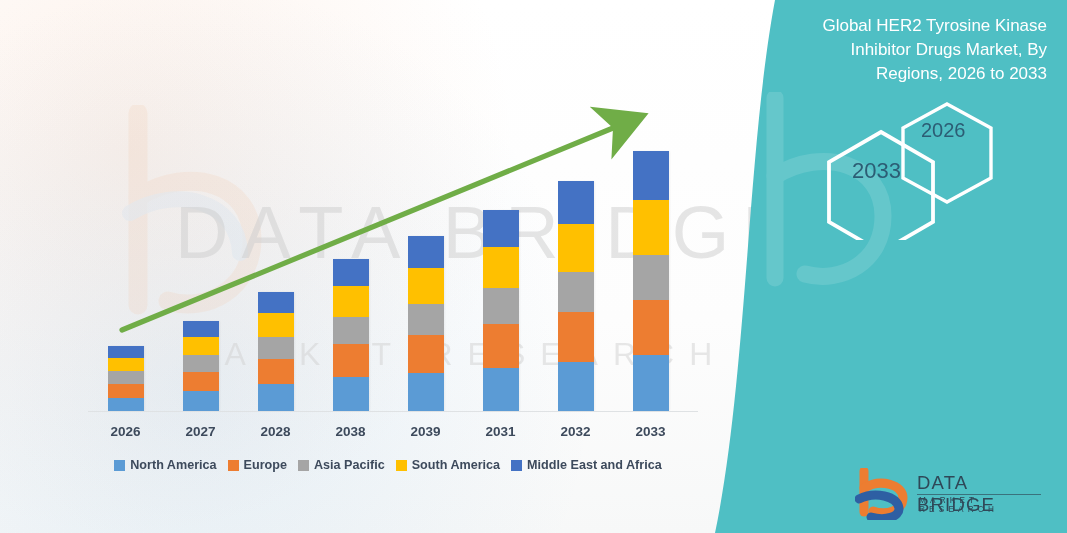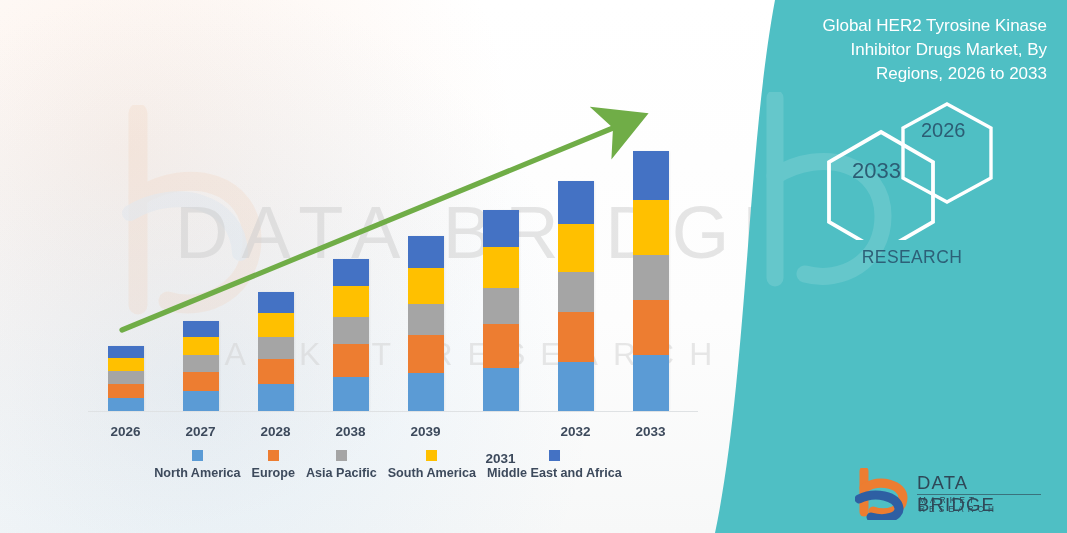--- a/index.html
+++ b/index.html
@@ -37,21 +37,21 @@
   .bars{position:absolute;left:88px;top:110px;width:600px;height:301px;}
 
   .xlabels{position:absolute;left:88px;top:424px;width:600px;height:20px;}
   .xlab{position:absolute;width:60px;text-align:center;font-size:13.5px;font-weight:bold;color:#3d4a5c;}
 
   .arrow{position:absolute;left:80px;top:100px;width:620px;height:250px;pointer-events:none;}
 
   
   .legend{position:absolute;left:88px;top:455px;width:600px;height:20px;
     display:flex;align-items:center;justify-content:center;gap:11px;}
-  .lg-item{display:flex;align-items:center;gap:5px;flex-direction:column;}
+  .lg-item{display:flex;align-items:center;gap:5px;}
   .lg-sw{width:11px;height:11px;display:block;}
   .lg-tx{font-size:12.6px;font-weight:bold;color:#3d4a5c;white-space:nowrap;}
 
   
   .footer{position:absolute;left:0;top:505px;width:720px;height:22px;}
   .foot-l{position:absolute;left:84px;top:0;font-size:9.3px;color:#5a5a5a;
     font-family:"Liberation Serif",serif;white-space:nowrap;}
   .foot-r{position:absolute;left:428px;top:0;font-size:9.3px;color:#5a5a5a;
     font-family:"Liberation Serif",serif;white-space:nowrap;}
 
@@ -148,21 +148,21 @@
         <div class="seg" style="background: rgb(91, 155, 213); height: 21.5385%;"></div>
       </div>
     </div>
   <div class="axis-line"></div>
   <div class="xlabels" id="xlabels">
       <div class="xlab" style="left: 7.5px;">2026</div>
       <div class="xlab" style="left: 82.5px;">2027</div>
       <div class="xlab" style="left: 157.5px;">2028</div>
       <div class="xlab" style="left: 232.5px;">2038</div>
       <div class="xlab" style="left: 307.5px;">2039</div>
-      <div class="xlab" style="left: 382.5px; margin-top: 27px;">2031</div>
+      <div class="xlab" style="left: 382.5px;">2031</div>
       <div class="xlab" style="left: 457.5px;">2032</div>
       <div class="xlab" style="left: 532.5px;">2033</div>
     </div>
 
   <svg class="arrow" viewBox="0 0 620 250">
     <defs>
       <marker id="ah" markerWidth="11" markerHeight="11" refX="2.6" refY="5.5" orient="auto">
         <path d="M0,0 L10,5.5 L0,11 L2.6,5.5 Z" fill="#70AD47"></path>
       </marker>
     </defs>
@@ -208,21 +208,20 @@
     <div class="hexwrap">
       <svg width="250" height="140" viewBox="0 0 250 140" style="position:absolute;inset:0;">
         <polygon points="148,4 192,28 192,78 148,102 104,78 104,28" fill="none" stroke="#ffffff" stroke-width="3.4"></polygon>
         <polygon points="82,32 134,62 134,122 82,152 30,122 30,62" fill="none" stroke="#ffffff" stroke-width="3.8"></polygon>
       </svg>
       <div class="hex-label" style="left:122px;top:19px;">2026</div>
       <div class="hex-label" style="left:53px;top:58px;font-size:22px;">2033</div>
     </div>
 
     <div class="brand">
-      <div>RESEARCH</div>
     </div>
 
     <div class="logo">
       <svg width="58" height="52" viewBox="0 0 58 52" style="position:absolute;left:0;top:2px;">
         <path d="M9 3 L9 44" stroke="#ED7D31" stroke-width="9" stroke-linecap="round" fill="none"></path>
         <path d="M9 20 C26 10 48 17 48 30 C48 42 32 48 18 43" stroke="#ED7D31" stroke-width="9" fill="none" stroke-linecap="round"></path>
         <path d="M4 31 C20 23 42 28 44 40 C45 49 30 53 16 49" stroke="#2E5FA3" stroke-width="9" fill="none" stroke-linecap="round"></path>
       </svg>
       <div class="logo-t1">DATA BRIDGE</div>
       <div class="logo-rule"></div>

